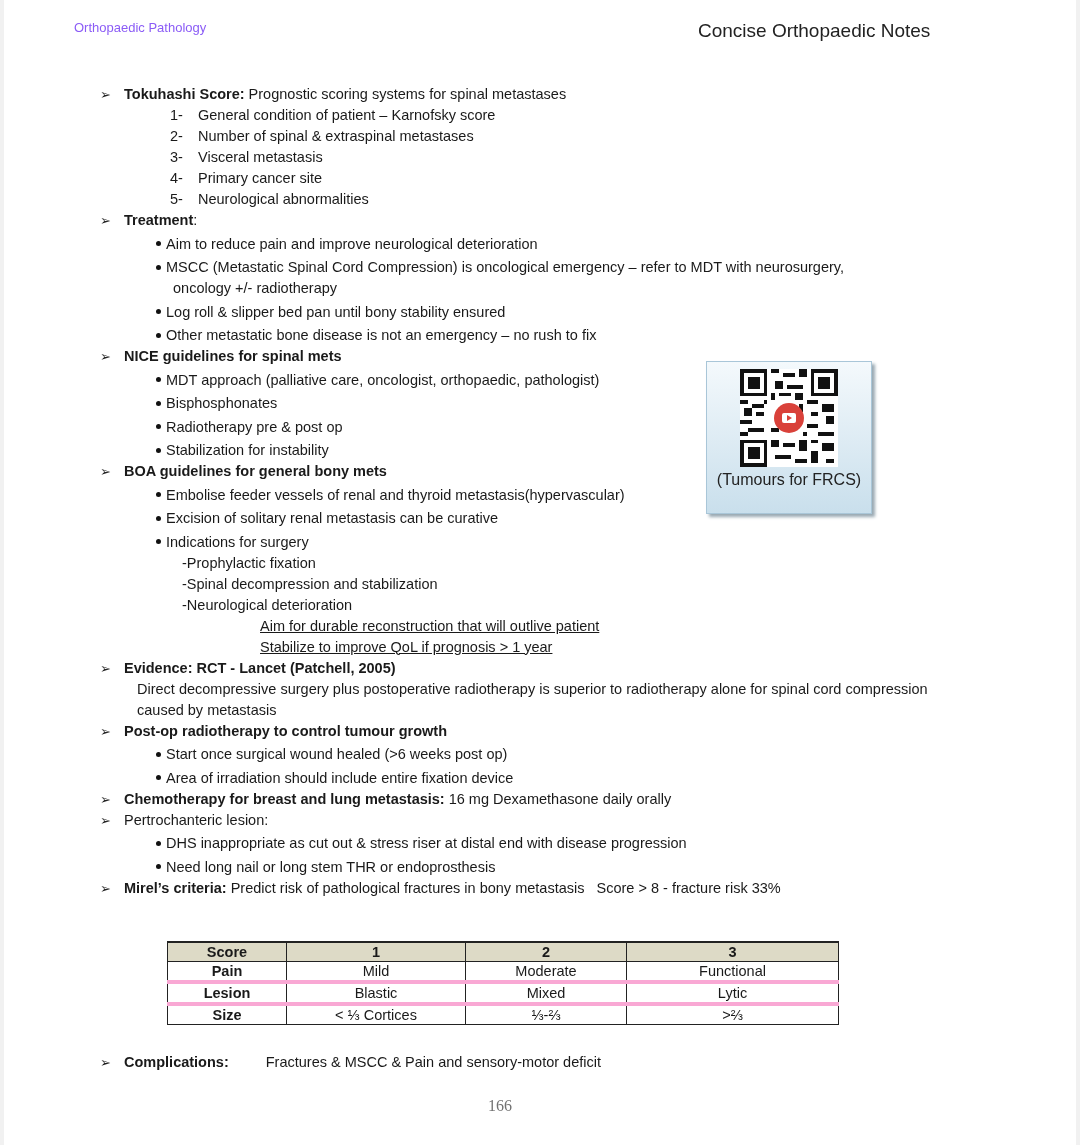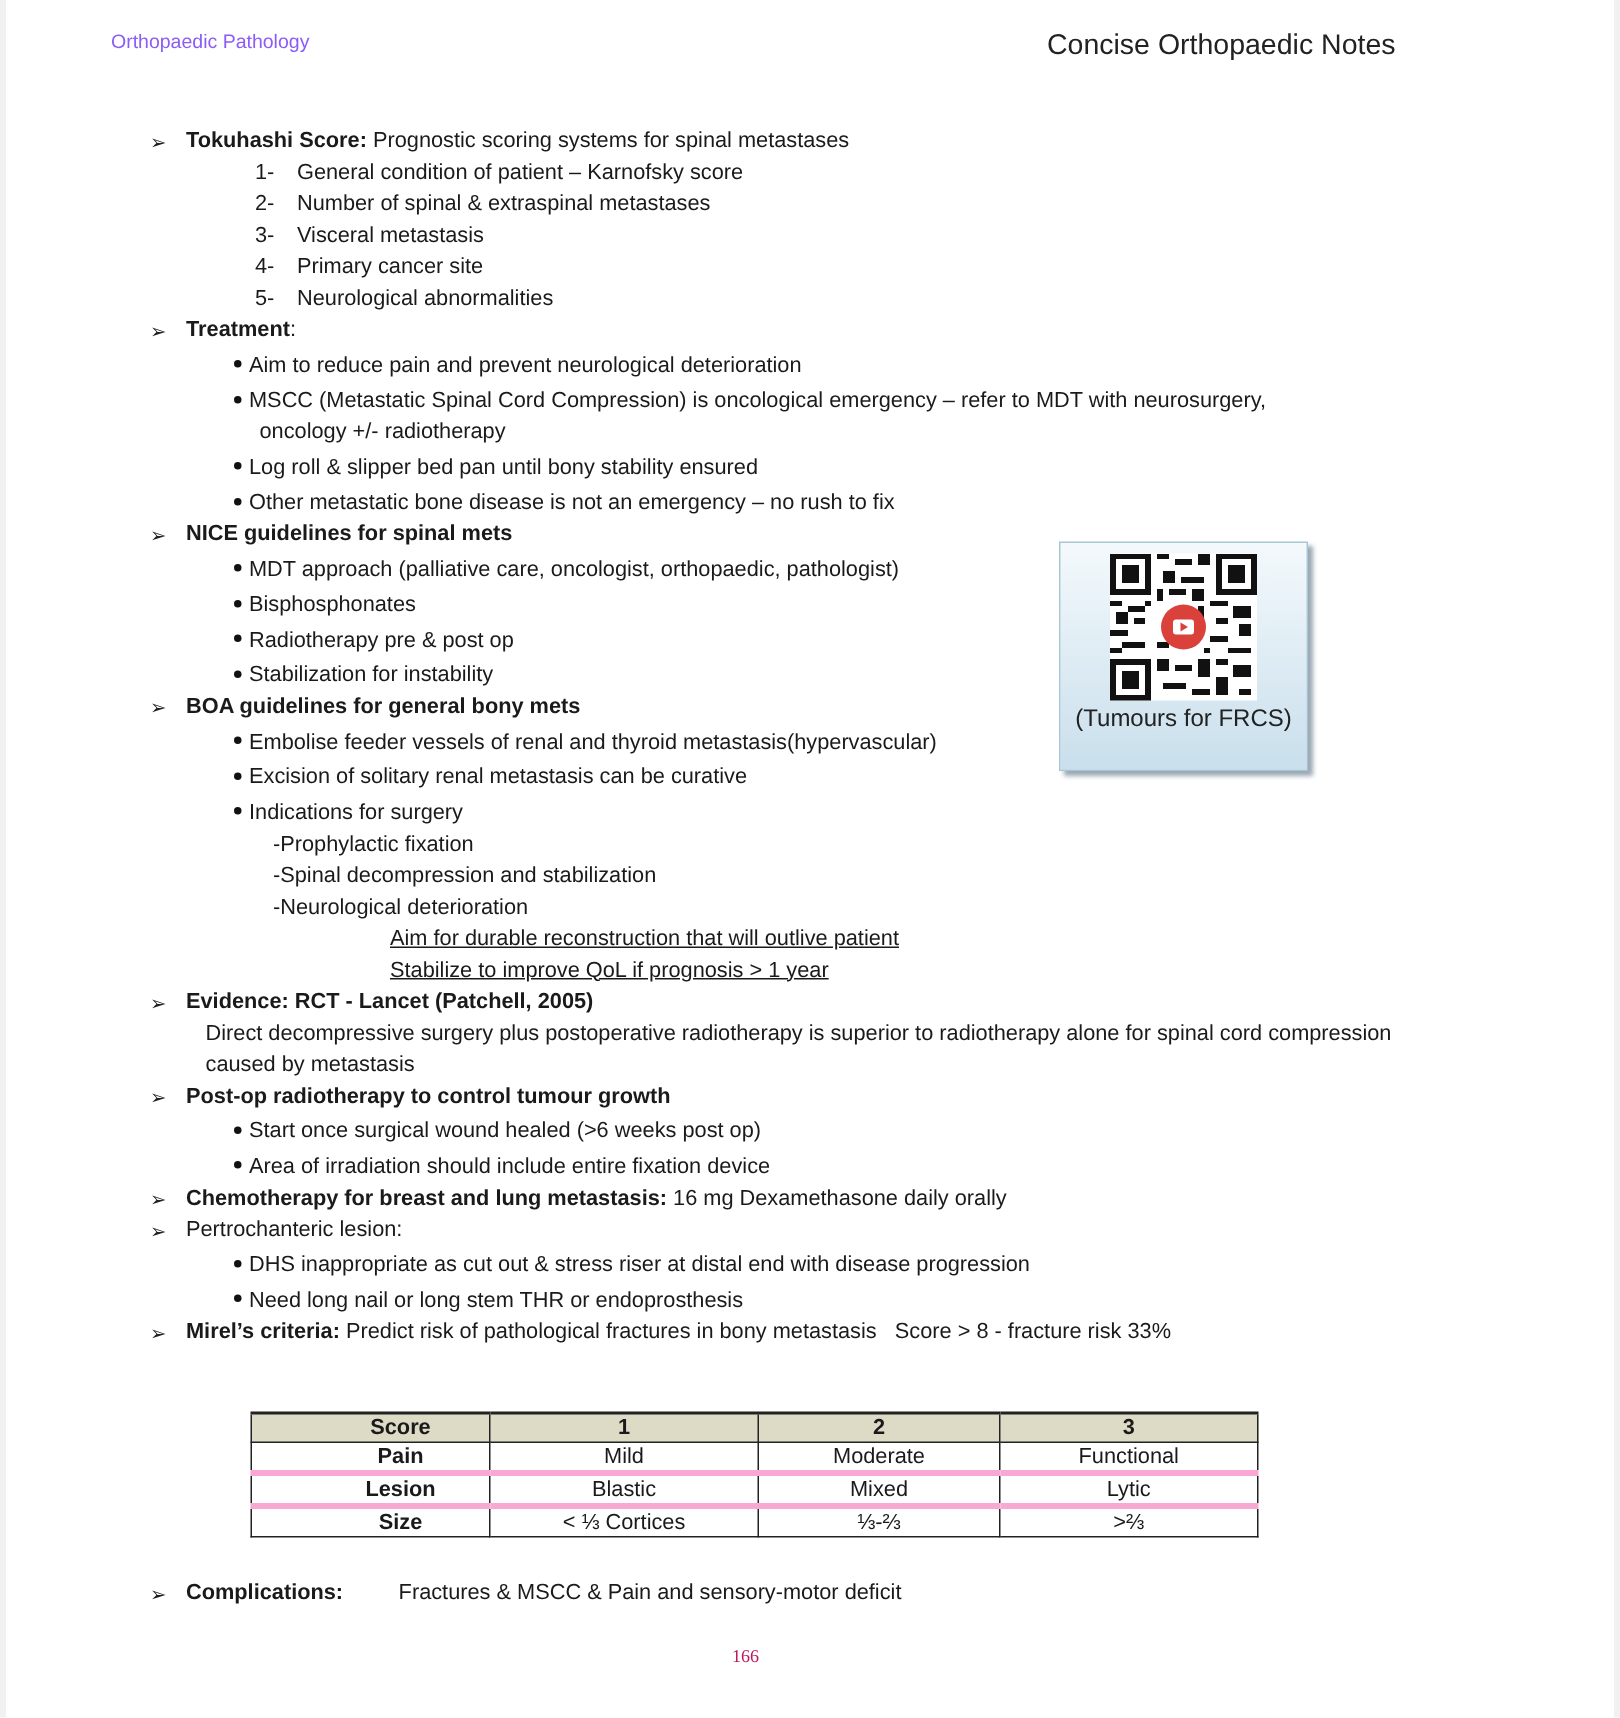--- a/index.html
+++ b/index.html
@@ -36,25 +36,25 @@
   .qr-cap { position: absolute; left: 0; top: 109px; width: 164px; text-align: center; font-size: 16px; color: #222; }
   .yt { position: absolute; left: 34px; top: 34px; width: 30px; height: 30px; border-radius: 50%; background: #d9413a; }
   .yt-inner { position: absolute; left: 8px; top: 10px; width: 14px; height: 10px; background: #fff; border-radius: 2px; }
   .yt-play { position: absolute; left: 5px; top: 2px; width: 0; height: 0; border-left: 5px solid #d9413a; border-top: 3px solid transparent; border-bottom: 3px solid transparent; }
   table.mirel {
     position: absolute; left: 163px; top: 941px; border-collapse: collapse;
     font-size: 14.5px; width: 672px;
   }
   table.mirel td { border: 1px solid #222; text-align: center; padding: 0; height: 18px; line-height: 17px; }
   table.mirel tr.head td { background: #dddac6; font-weight: bold; border-top: 2px solid #222; }
-  table.mirel td.rowh { font-weight: bold; width: 118px; padding-left: 40px; }
+  table.mirel td.rowh { font-weight: bold; width: 118px; }
   table.mirel td.c1 { width: 178px; }
   table.mirel td.c2 { width: 160px; }
   table.mirel tr.thick td { border-top: 4px solid #f9a8d4; }
-  .pageno { position: absolute; left: 484px; top: 1097px; font-family: "Liberation Serif", serif; font-size: 12px; color: #be185d; }
+  .pageno { position: absolute; left: 484px; top: 1097px; font-family: "Liberation Serif", serif; font-size: 16px; color: #737373; }
 </style>
 </head>
 <body>
 
 <div class="page">
   <div class="hdr-left">Orthopaedic Pathology</div>
   <div class="hdr-right">Concise Orthopaedic Notes</div>
 
   <div class="content">
 
@@ -65,21 +65,21 @@
     <div class="row num"><span class="n">1-</span><span>General condition of patient – Karnofsky score</span></div>
     <div class="row num"><span class="n">2-</span><span>Number of spinal &amp; extraspinal metastases</span></div>
     <div class="row num"><span class="n">3-</span><span>Visceral metastasis</span></div>
     <div class="row num"><span class="n">4-</span><span>Primary cancer site</span></div>
     <div class="row num"><span class="n">5-</span><span>Neurological abnormalities</span></div>
 
     <div class="row l1">
       <span class="arrow">➢</span>
       <b>Treatment</b><span>:</span>
     </div>
-    <div class="row bul"><span class="dot"></span><span>Aim to reduce pain and prevent neurological deterioration</span></div>
+    <div class="row bul"><span class="dot"></span><span>Aim to reduce pain and improve neurological deterioration</span></div>
     <div class="row bul"><span class="dot"></span><span>MSCC (Metastatic Spinal Cord Compression) is oncological emergency – refer to MDT with neurosurgery,</span></div>
     <div class="row bul-cont">oncology +/- radiotherapy</div>
     <div class="row bul"><span class="dot"></span><span>Log roll &amp; slipper bed pan until bony stability ensured</span></div>
     <div class="row bul"><span class="dot"></span><span>Other metastatic bone disease is not an emergency – no rush to fix</span></div>
 
     <div class="row l1">
       <span class="arrow">➢</span>
       <b>NICE guidelines for spinal mets</b>
     </div>
     <div class="row bul"><span class="dot"></span><span>MDT approach (palliative care, oncologist, orthopaedic, pathologist)</span></div>

